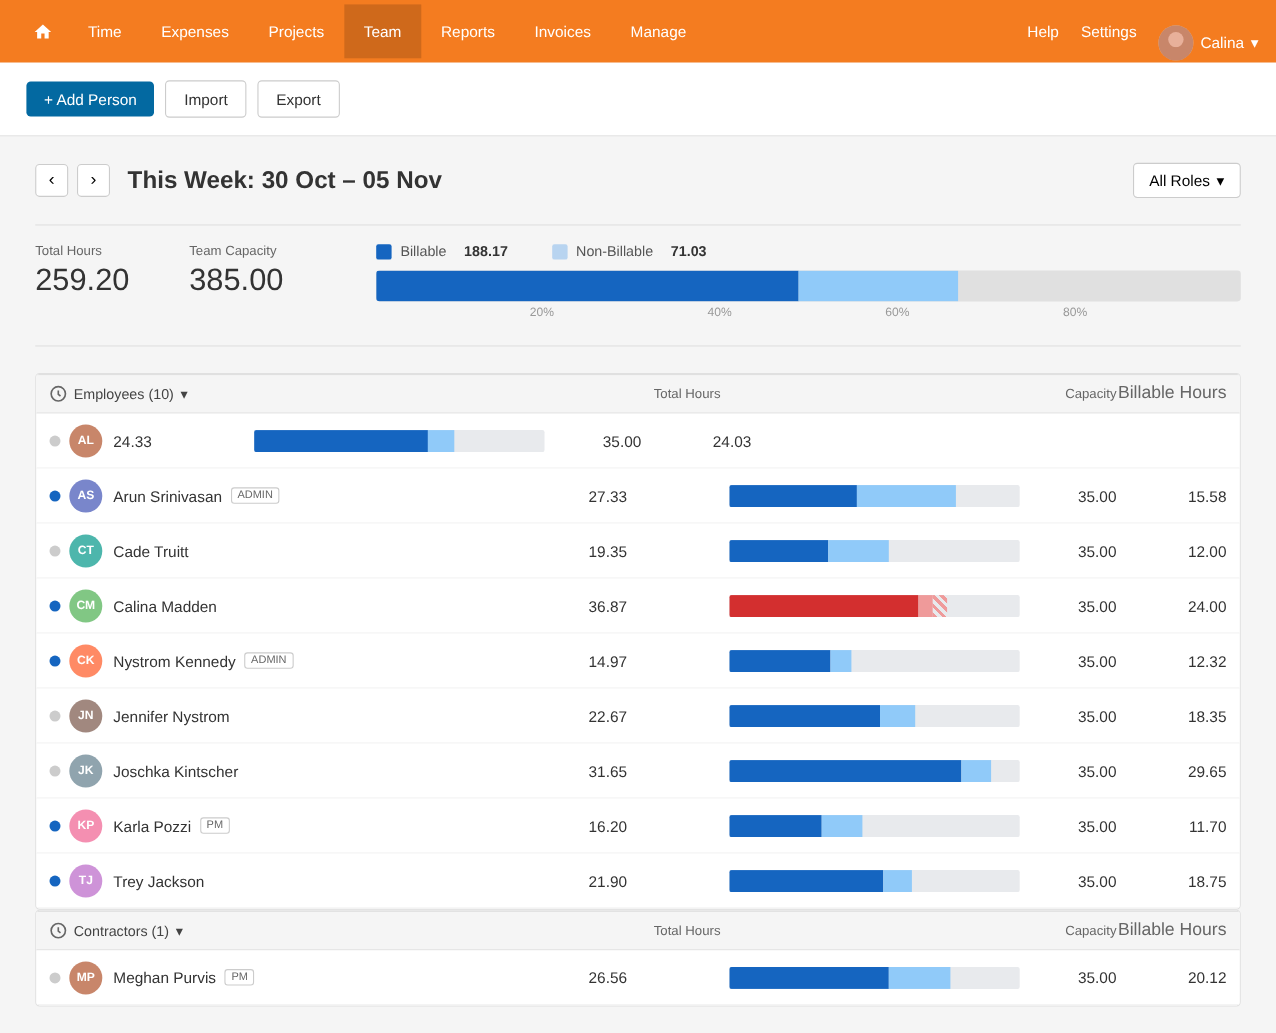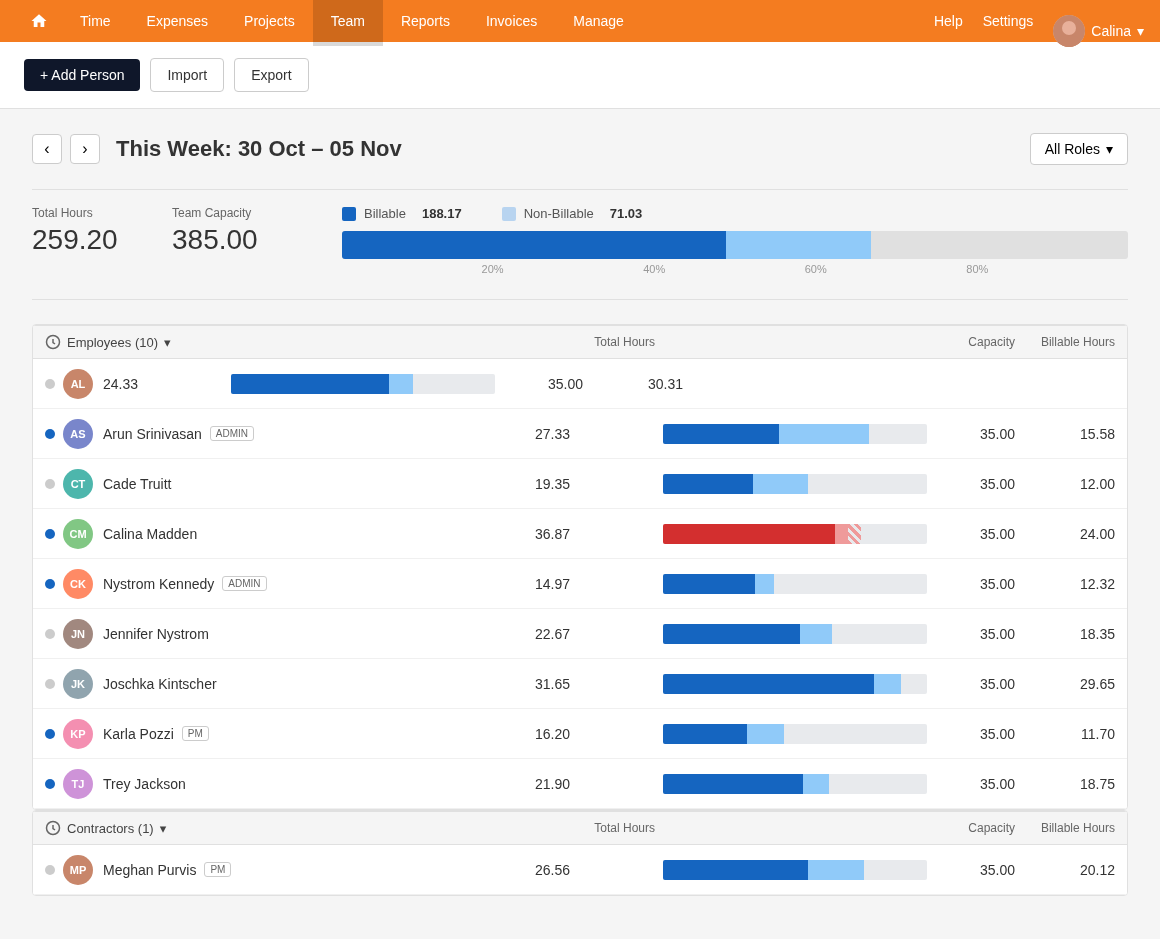--- a/index.html
+++ b/index.html
@@ -3,21 +3,21 @@
   <meta charset="utf-8">
   <style>
     * { box-sizing: border-box; margin: 0; padding: 0; }
     body { font-family: -apple-system, BlinkMacSystemFont, 'Segoe UI', sans-serif; background: #f5f5f5; font-size: 14px; }
 
     
     .navbar {
       background: #f47c20;
       display: flex;
       align-items: center;
-      height: 42px;
+      height: 57px;
       padding: 0 16px;
       color: white;
     }
     .navbar .nav-items {
       display: flex;
       align-items: center;
       gap: 0;
       flex: 1;
     }
     .navbar .nav-item {
@@ -54,21 +54,21 @@
     
     .toolbar {
       background: white;
       padding: 16px 24px;
       border-bottom: 1px solid #e0e0e0;
       display: flex;
       align-items: center;
       gap: 10px;
     }
     .btn-add {
-      background: #0f172a;
+      background: #0369a1;
       color: white;
       border: none;
       padding: 8px 16px;
       border-radius: 4px;
       cursor: pointer;
       font-size: 14px;
       font-weight: 500;
     }
     .btn-outline {
       background: white;
@@ -247,21 +247,21 @@
     }
     .col-capacity {
       width: 80px;
       text-align: right;
       font-size: 12px;
       color: #666;
     }
     .col-billable-hours {
       width: 100px;
       text-align: right;
-      font-size: 12px;
+      font-size: 16px;
       color: #666;
     }
 
     
     .employee-row {
       display: flex;
       align-items: center;
       padding: 0 12px;
       border-bottom: 1px solid #f0f0f0;
       height: 50px;
@@ -490,21 +490,21 @@
         <div class="hours-value">24.33</div>
         <div class="bar-container">
           <div class="row-bar">
 
           <div class="row-bar-billable" style="width:60%;"></div>
           <div class="row-bar-nonbillable" style="width:9%;"></div>
 
           </div>
         </div>
         <div class="capacity-value">35.00</div>
-        <div class="billable-value">30.31</div>
+        <div class="billable-value">24.03</div>
       </div>
         <div class="employee-row">
         <div class="status-dot dot-active"></div>
         <div class="avatar" style="background:#7986cb;color:white;font-size:11px;">
           AS
         </div>
         <div class="employee-name">
           <span>Arun Srinivasan</span>
           <span class="badge">ADMIN</span>
         </div>

